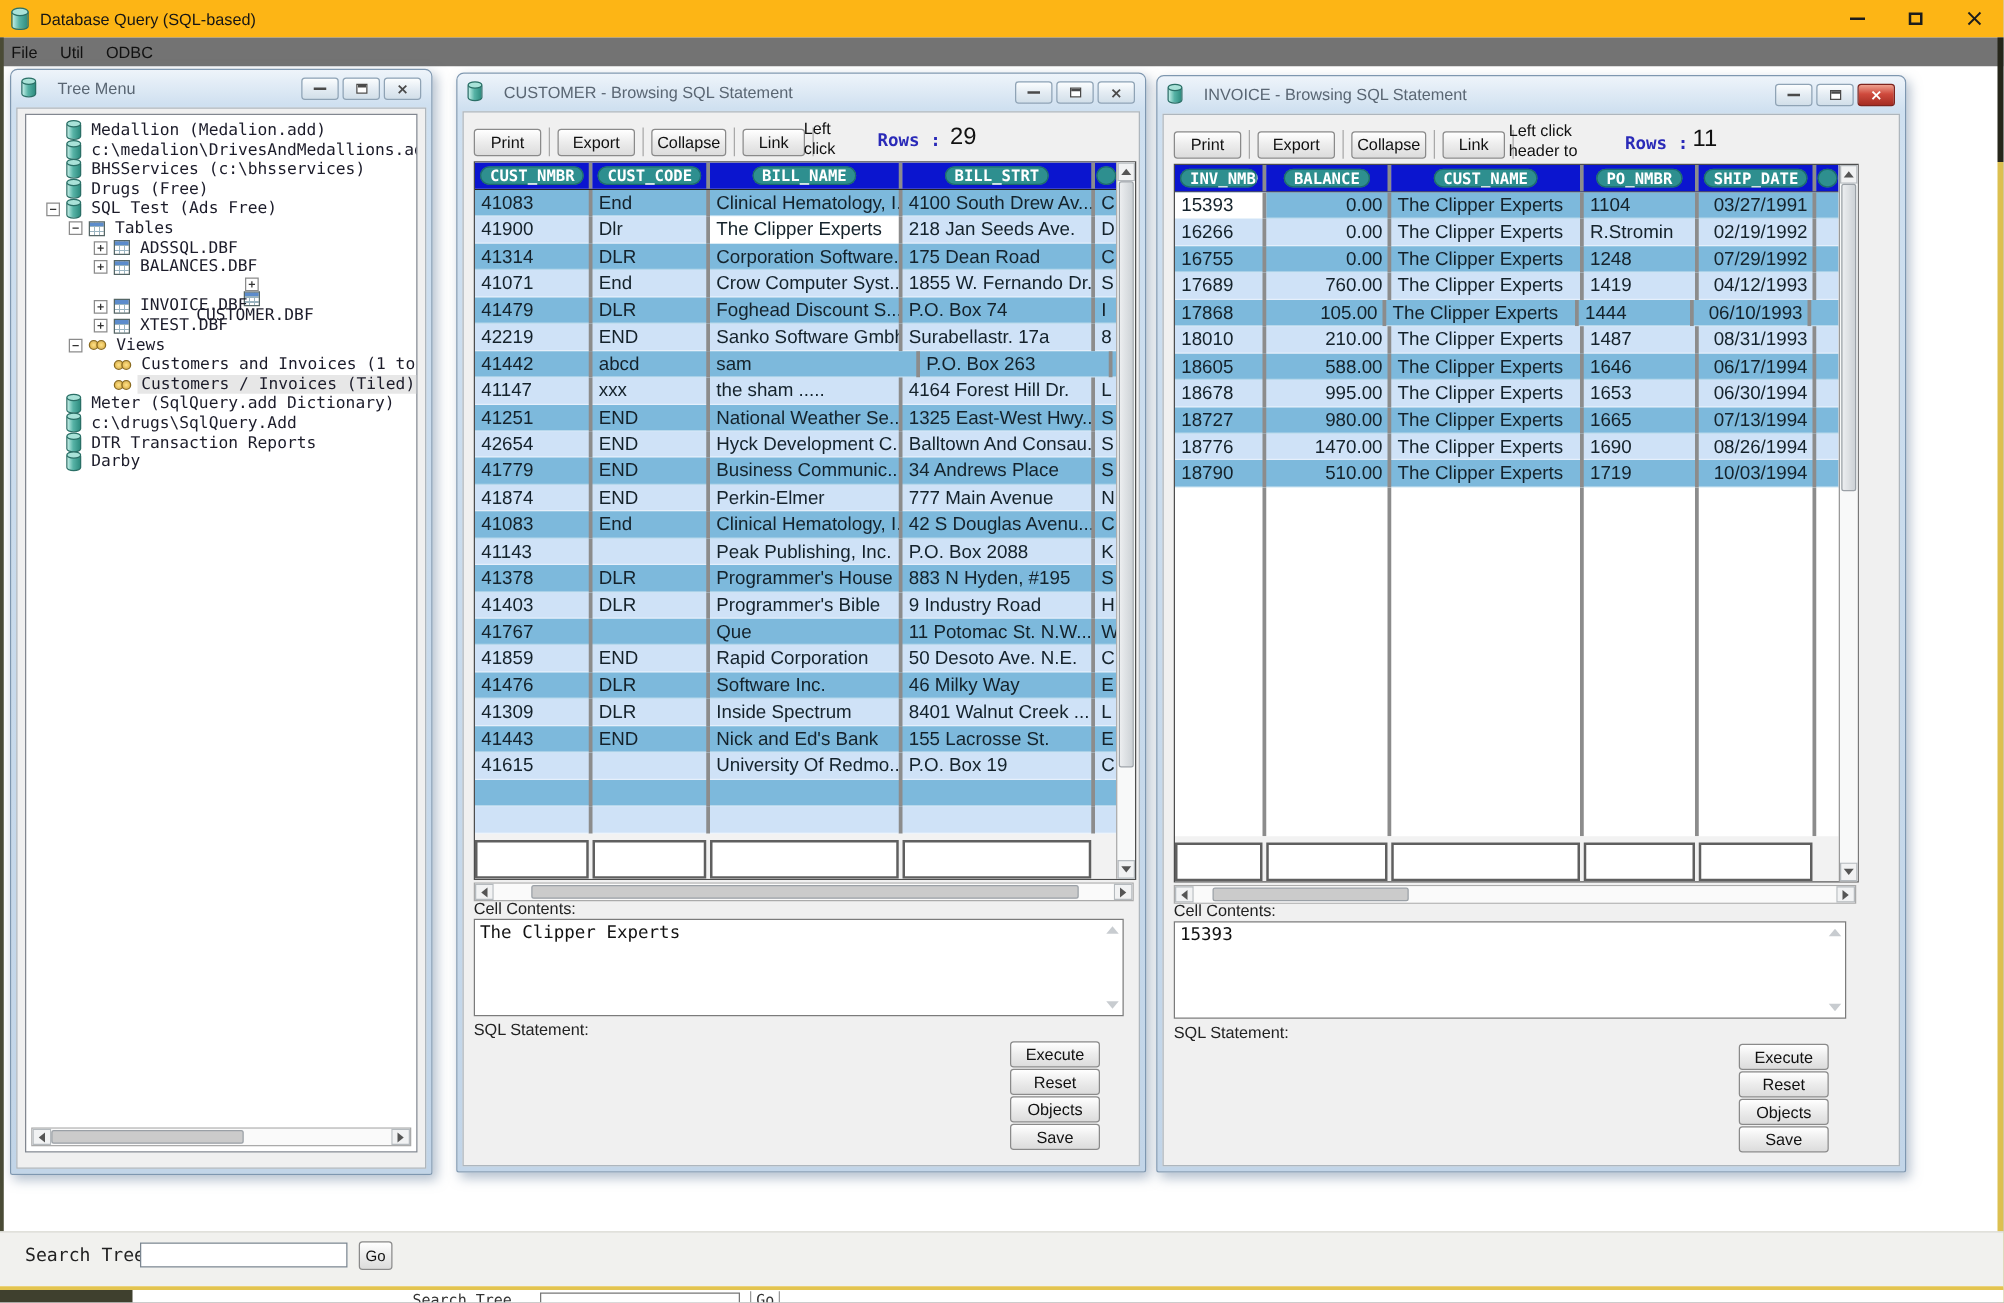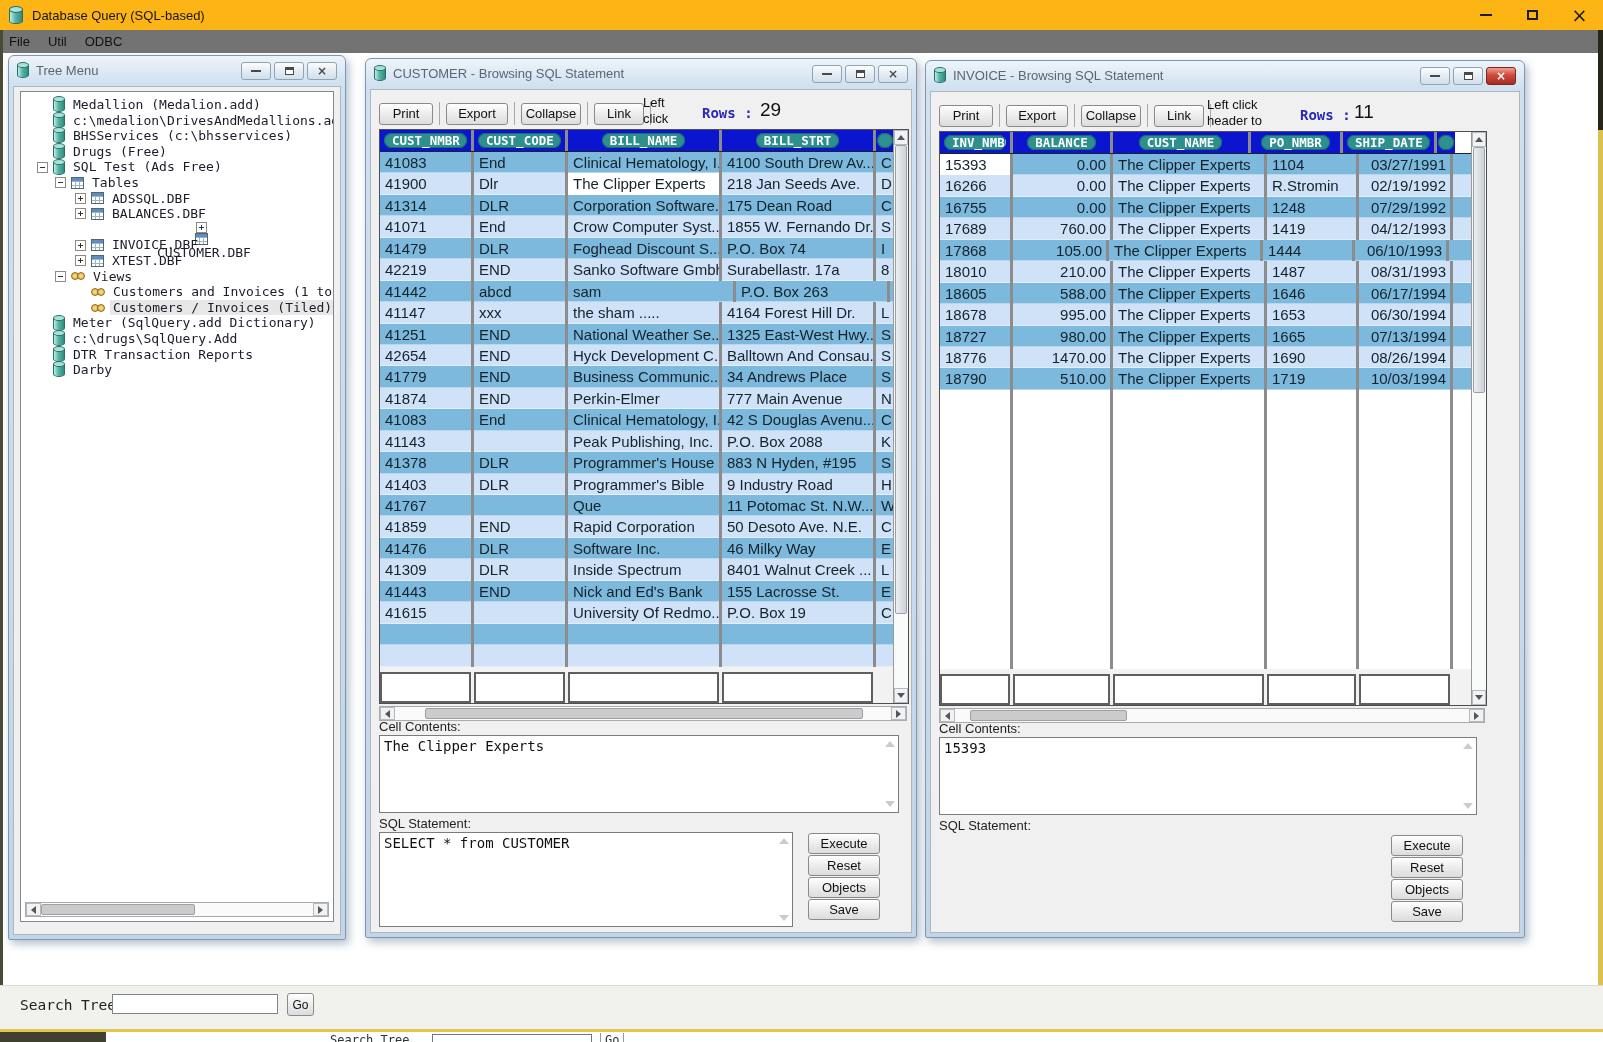--- a/index.html
+++ b/index.html
@@ -20,21 +20,21 @@
   .menubar span{padding:2px 9px;}
   .left-edge{position:absolute;left:0;top:30px;width:3px;height:1000px;background:#4a4b36;}
   .right-edge{position:absolute;right:0;top:30px;width:5px;height:1012px;
               background:linear-gradient(#26261a 0 100px,#dcc050 100px);}
 
   
   .win{position:absolute;border:1px solid #7e97b0;border-radius:6px 6px 2px 2px;
        background:linear-gradient(#eef4fa,#cfe0f0 28px,#c2d5e8);
        box-shadow:3px 4px 9px rgba(105,130,158,.5);box-sizing:border-box;}
   .win-title{height:29px;display:flex;align-items:center;padding:0 8px;}
-  .win-title-text{margin-left:7px;font-size:13px;color:#5a6673;white-space:nowrap;}
+  .win-title-text{margin-left:17px;font-size:13px;color:#5a6673;white-space:nowrap;}
   .win-controls{margin-left:auto;display:flex;gap:3px;}
   .wbtn{width:30px;height:18px;border:1px solid #8fa3b5;border-radius:3px;box-sizing:border-box;
         background:linear-gradient(#fbfdfe,#e4ecf3 50%,#d2dfe9);
         display:flex;align-items:center;justify-content:center;}
   .wbtn.red{background:linear-gradient(#efa18f,#cf4a3d 45%,#a52d23);border-color:#7d241e;}
   .g-min{display:block;width:10px;height:2px;background:#4a4a4a;}
   .g-res{display:block;width:9px;height:8px;border:1px solid #4a4a4a;box-sizing:border-box;
          background:#fff;box-shadow:inset 0 2px #4a4a4a;}
   .g-x{font:bold 12px/1 "DejaVu Sans",sans-serif;color:#4a4a4a;}
   .wbtn.red .g-x{color:#fff;}
@@ -555,25 +555,20 @@
           </div>
       </div>
 
       <div class="field-label" style="left:8px;top:629px;">Cell Contents:</div>
       <div class="textbox" style="left:8px;top:645px;width:520px;height:78px;">
         <pre>The Clipper Experts</pre>
         <i class="chev up"></i>
         <i class="chev down"></i>
       </div>
       <div class="field-label" style="left:8px;top:726px;">SQL Statement:</div>
-      <div class="textbox" style="left:8px;top:742px;width:414px;height:95px;">
-        <pre>SELECT * from CUSTOMER</pre>
-        <i class="chev up"></i>
-        <i class="chev down"></i>
-      </div>
       <div class="btn-col" style="left:437px;top:743px;">
         <button class="btn">Execute</button>
         <button class="btn">Reset</button>
         <button class="btn">Objects</button>
         <button class="btn">Save</button>
       </div>
     </div>
   </div>
 
   <div class="win" style="left:925px;top:60px;width:600px;height:878px;">
@@ -609,21 +604,21 @@
 
       <div class="grid" style="left:8px;top:39px;width:546px;height:573px;">
           <div class="grid-main">
             <div class="grid-header">
               <div class="hcell" style="width: 73px;">
                 <span class="pill">INV_NMBR</span>
               </div>
               <div class="hcell" style="width: 100px;">
                 <span class="pill">BALANCE</span>
               </div>
-              <div class="hcell" style="width: 138px;">
+              <div class="hcell" style="width: 154px;">
                 <span class="pill">CUST_NAME</span>
               </div>
               <div class="hcell" style="width: 92px;">
                 <span class="pill">PO_NMBR</span>
               </div>
               <div class="hcell" style="width: 94px;">
                 <span class="pill">SHIP_DATE</span>
               </div>
               <div class="hcell" style="width: 18px;">
                 <span class="pill"></span>

